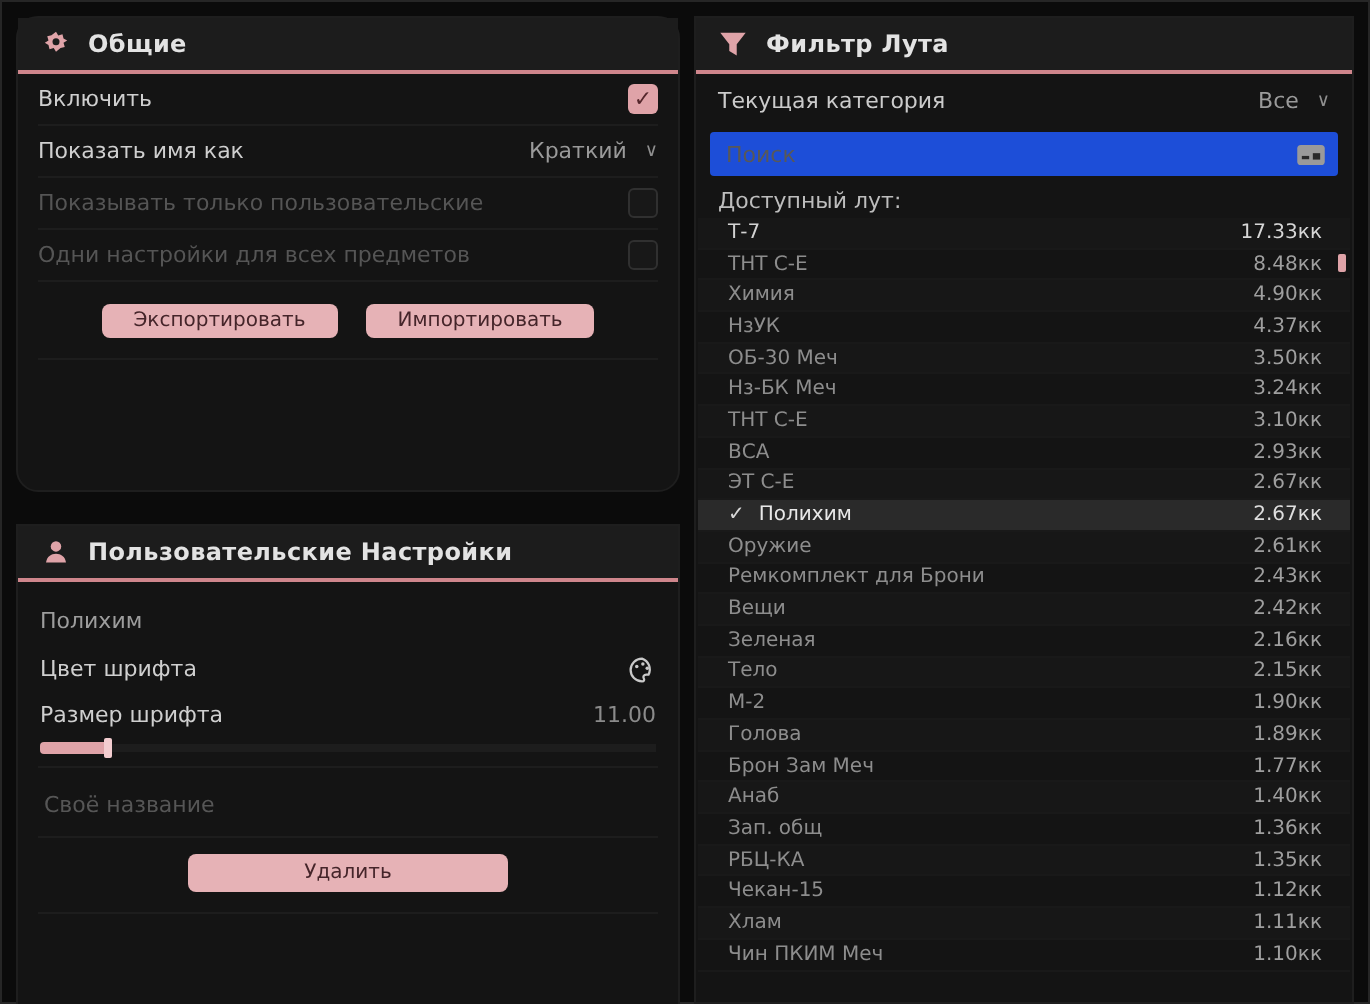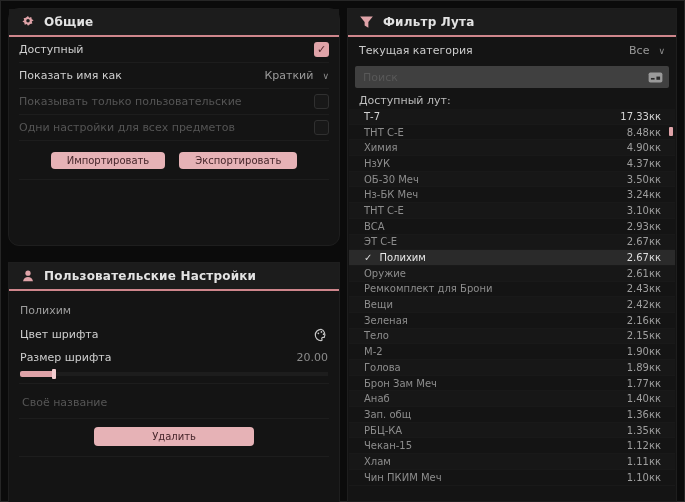--- a/index.html
+++ b/index.html
@@ -42,21 +42,21 @@
   .slider-handle{position:absolute;left:32px;top:0;width:4px;height:10px;background:#f3cdd0;border-radius:1px;}
   .text-input{display:block;width:calc(100% - 22px);margin:6px 11px 4px;height:22px;background:transparent;
               border:none;outline:none;color:#cfcfcf;font-size:11px;font-family:inherit;}
   .text-input::placeholder{color:#565656;}
   .delete-wrap{display:flex;justify-content:center;margin:8px 0 10px;}
   .btn-delete{width:160px;padding:4px 0;font-size:10px;}
 
   
   .l-row{height:27px;margin:0 11px;display:flex;align-items:center;justify-content:space-between;
          font-size:11px;color:#cbcbcb;}
-  .search-row{height:22px;margin:2px 7px 2px;background:#404040;border-radius:2px;display:flex;
+  .search-row{height:22px;margin:2px 7px 2px;background:#1d4ed8;border-radius:2px;display:flex;
               align-items:center;padding:0 6px;}
   .search-row input{flex:1;background:transparent;border:none;outline:none;color:#bdbdbd;
                     font-size:11px;font-family:inherit;}
   .search-row input::placeholder{color:#585858;}
   .list-label{margin:6px 11px 3px;font-size:11px;color:#bdbdbd;}
   .loot-list{position:absolute;left:1px;right:1px;top:100px;bottom:1px;overflow:hidden;
              display:flex;flex-direction:column;}
   .loot-row{flex:0 0 15.7px;box-sizing:border-box;display:flex;align-items:center;
             justify-content:space-between;padding:0 14px 0 15px;font-size:10px;color:#8d8d8d;
             border-bottom:1px solid #191919;}
@@ -82,41 +82,41 @@
       <span class="icon">
         <svg width="14" height="14" viewBox="0 0 16 16">
             <path d="M8 1l1.3 2.1 2.4-.7.6 2.4 2.1 1.2-2.1 1.3.7 2.4-2.4.6L8 12.4 6.7 10.3l-2.4.7-.6-2.4L1.6 7.3l2.1-1.3-.7-2.4 2.4-.6z" fill="#dfa3a8"></path>
             <circle cx="8" cy="6.7" r="2" fill="#1c1c1c"></circle>
           </svg>
       </span>
       <span class="panel-title">Общие</span>
     </div>
     <div class="g-rows">
       <div class="g-row">
-        <span>Доступный</span>
+        <span>Включить</span>
         <span class="cb checked">✓</span>
       </div>
       <div class="g-row">
         <span>Показать имя как</span>
         <span class="select-display">
           <span>Краткий</span>
           <span class="chev">∨</span>
         </span>
       </div>
       <div class="g-row dim">
         <span>Показывать только пользовательские</span>
         <span class="cb empty"></span>
       </div>
       <div class="g-row dim">
         <span>Одни настройки для всех предметов</span>
         <span class="cb empty"></span>
       </div>
       <div class="btn-row">
+        <button class="btn">Экспортировать</button>
         <button class="btn">Импортировать</button>
-        <button class="btn">Экспортировать</button>
       </div>
     </div>
     <div class="divider" style="margin-top:10px"></div>
   </div>
 
   <div class="panel" id="panel-custom">
     <div class="panel-header">
       <span class="icon">
         <svg width="14" height="14" viewBox="0 0 16 16">
             <circle cx="8" cy="4.8" r="3" fill="#dfa3a8"></circle>
@@ -132,21 +132,21 @@
         <svg width="14" height="14" viewBox="0 0 16 16">
             <path d="M8 1.5A6.5 6.5 0 108 14.5c1.2 0 1.5-.9 1-1.7-.6-1 .1-2.1 1.4-2.1h1.3A6.5 6.5 0 008 1.5z" fill="none" stroke="#c9c9c9" stroke-width="1.3"></path>
             <circle cx="5" cy="6" r="1" fill="#c9c9c9"></circle>
             <circle cx="8.5" cy="4.5" r="1" fill="#c9c9c9"></circle>
             <circle cx="11" cy="7" r="1" fill="#c9c9c9"></circle>
           </svg>
       </span>
     </div>
     <div class="c-row">
       <span>Размер шрифта</span>
-      <span class="c-value">20.00</span>
+      <span class="c-value">11.00</span>
     </div>
     <div class="slider">
       <div class="slider-track"></div>
       <div class="slider-fill"></div>
       <div class="slider-handle"></div>
     </div>
     <div class="divider"></div>
     <input class="text-input" placeholder="Своё название" style="">
     <div class="divider"></div>
     <div class="delete-wrap">

